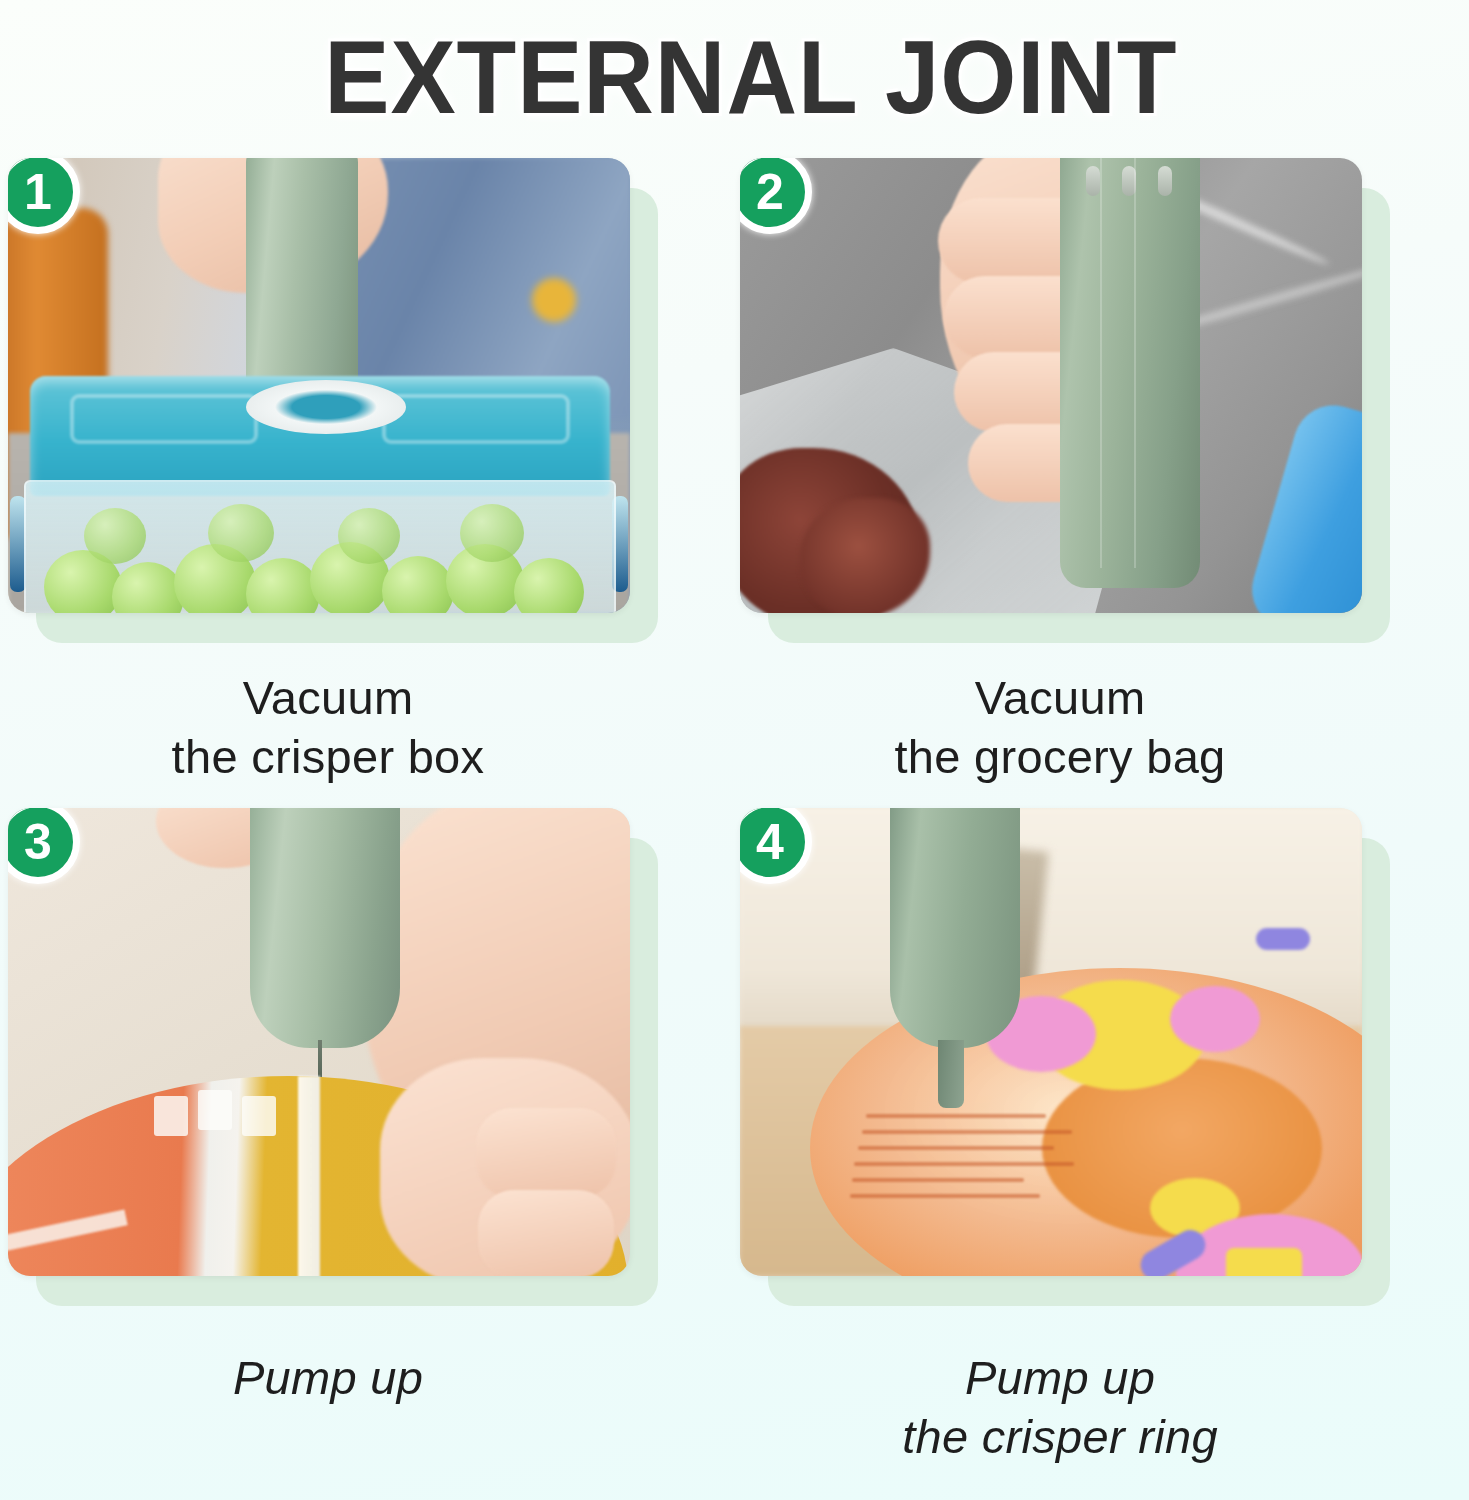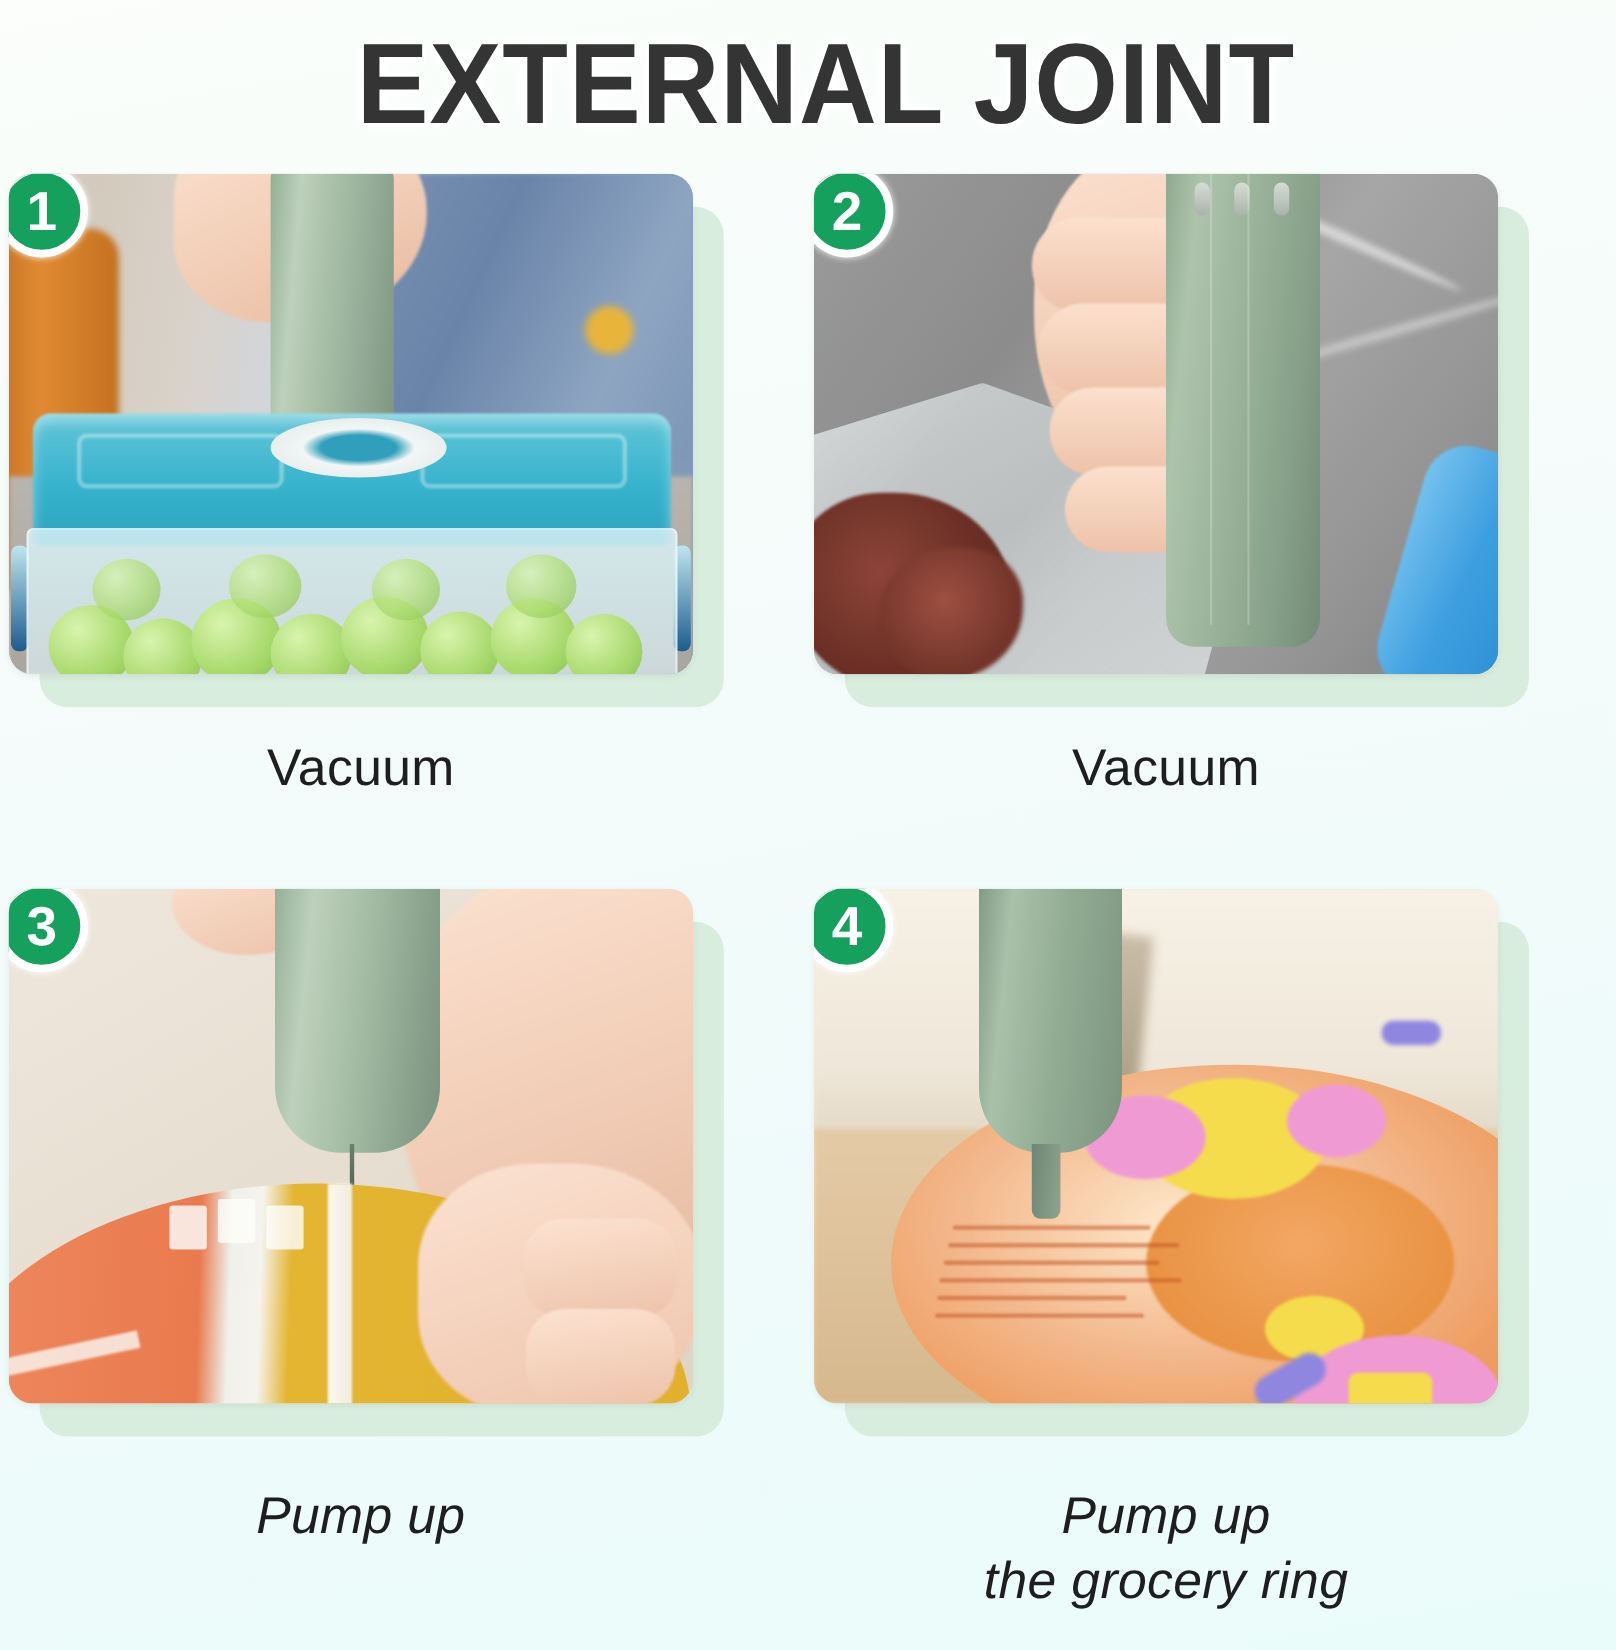--- a/index.html
+++ b/index.html
@@ -402,20 +402,21 @@
           <div class="grape" style="left:76px;  top:350px; width:62px; height:56px; opacity:.75;"></div>
           <div class="grape" style="left:200px; top:346px; width:66px; height:58px; opacity:.75;"></div>
           <div class="grape" style="left:330px; top:350px; width:62px; height:56px; opacity:.75;"></div>
           <div class="grape" style="left:452px; top:346px; width:64px; height:58px; opacity:.75;"></div>
         </div>
         <div class="badge">1</div>
       </div>
     </div>
     <div class="caption">
       <span>Vacuum</span>
+      <span class="l2">the crisper box</span>
     </div>
   </div>
 
   <div class="cell c2">
     <div class="card-wrap">
       <div class="card-shadow"></div>
       <div class="card">
         <div class="photo p2">
           <div class="marble"></div>
           <div class="marble2"></div>
@@ -435,20 +436,21 @@
             <div class="slot" style="left:98px;"></div>
             <div class="grv" style="left:40px;"></div>
             <div class="grv" style="left:74px;"></div>
           </div>
         </div>
         <div class="badge">2</div>
       </div>
     </div>
     <div class="caption">
       <span>Vacuum</span>
+      <span class="l2">the grocery bag</span>
     </div>
   </div>
 
   <div class="cell c3">
     <div class="card-wrap">
       <div class="card-shadow"></div>
       <div class="card">
         <div class="photo p3">
           <div class="arm"></div>
           <div class="thumb"></div>
@@ -499,17 +501,17 @@
           <div class="txt" style="left:112px; top:370px; width:172px;"></div>
           <div class="txt" style="left:110px; top:386px; width:190px;"></div>
           <div class="pump"></div>
           <div class="nozzle"></div>
         </div>
         <div class="badge">4</div>
       </div>
     </div>
     <div class="caption">
       <span>Pump up</span>
-      <span class="l2">the grocery ring</span>
+      <span class="l2">the crisper ring</span>
     </div>
   </div>
 
 </div>
 
 </body></html>

